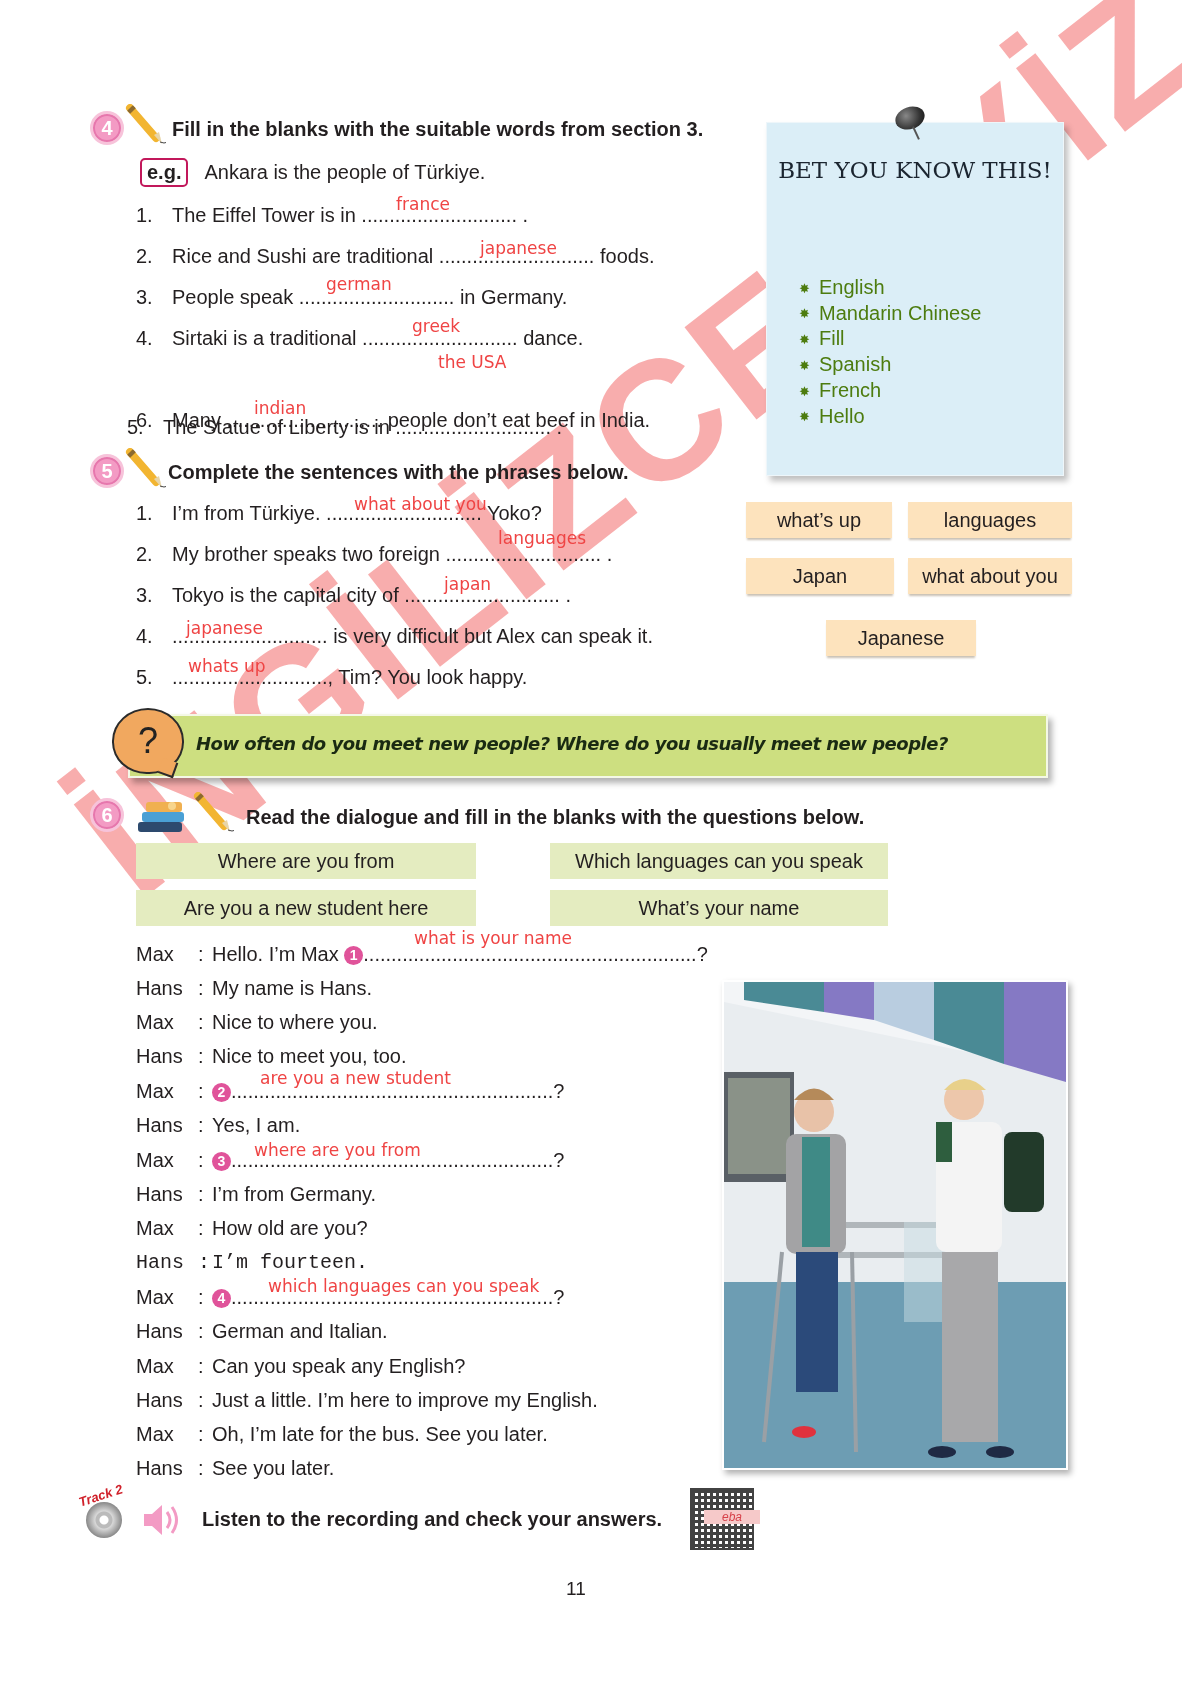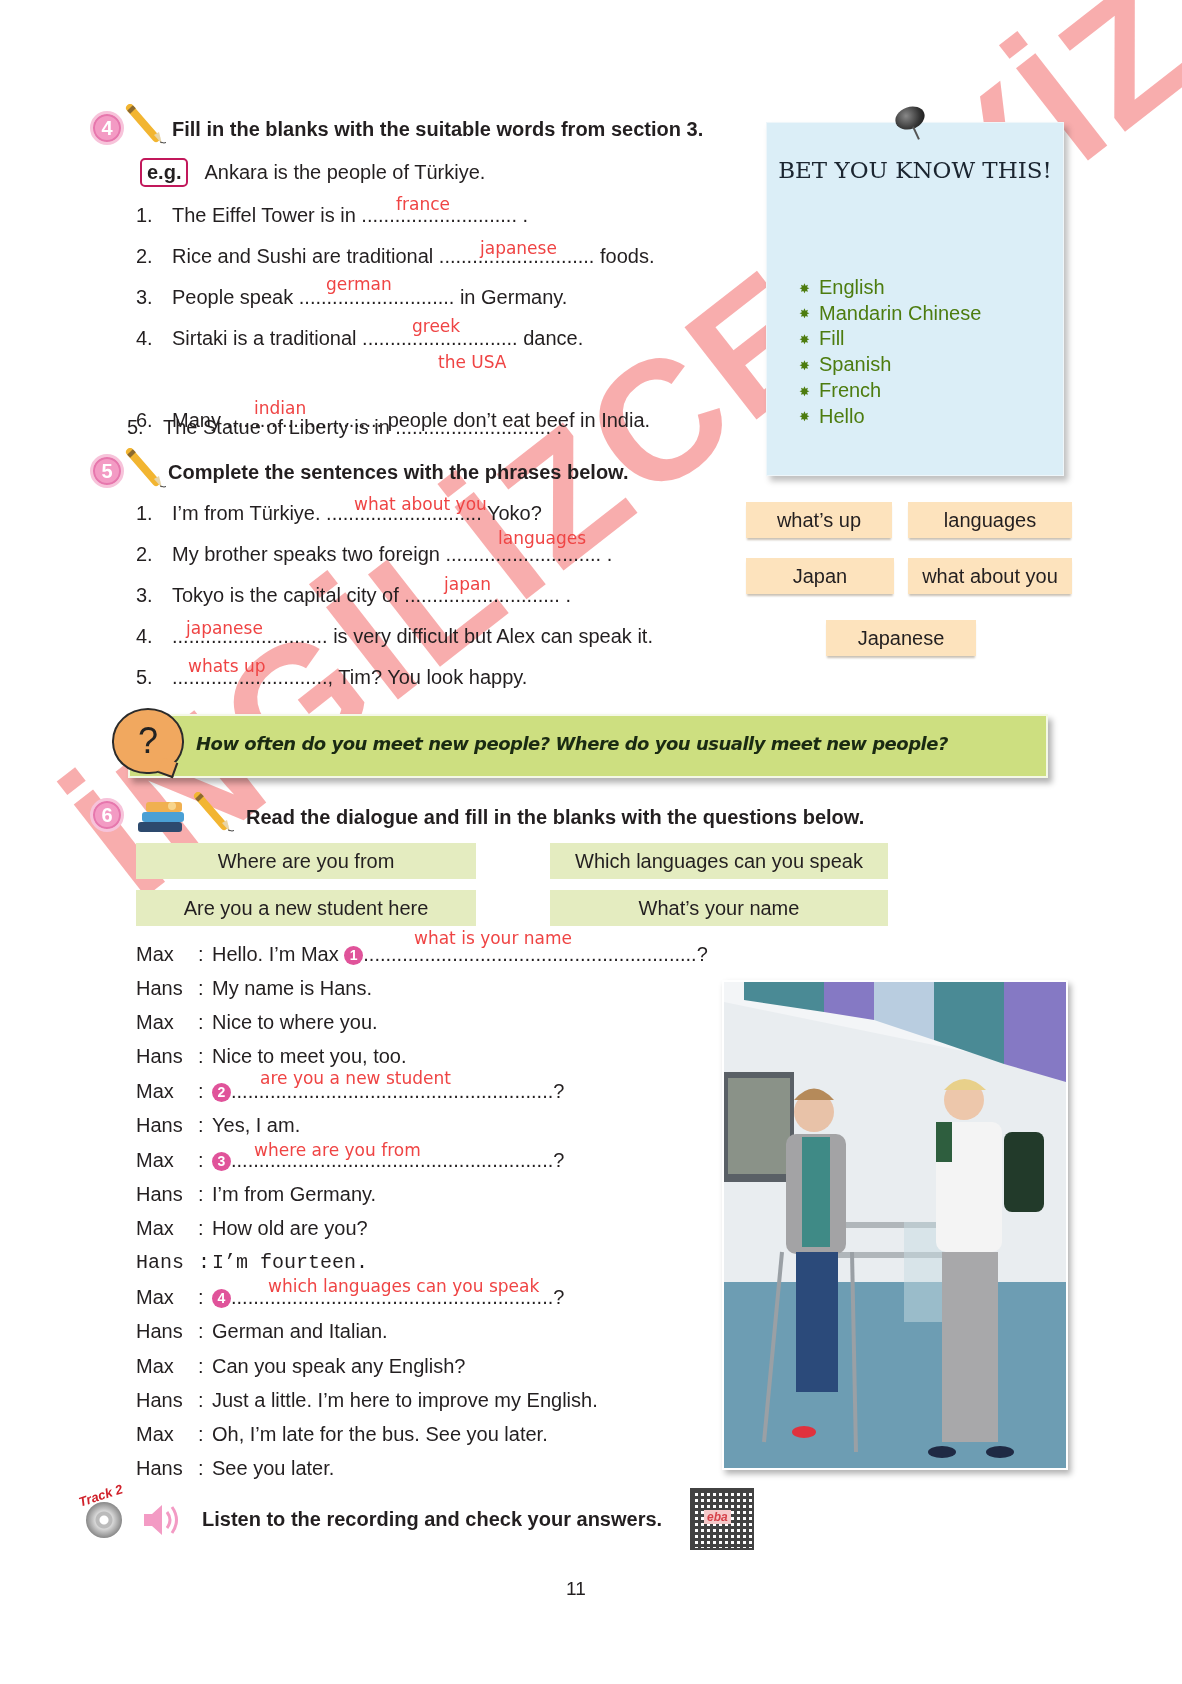--- a/index.html
+++ b/index.html
@@ -229,16 +229,16 @@
   <path d="M4 14 L12 14 L22 5 L22 35 L12 26 L4 26 Z" fill="#f39bc4"></path>
   <path d="M27 12 Q33 20 27 28" stroke="#f39bc4" stroke-width="3" fill="none"></path>
   <path d="M32 7 Q41 20 32 33" stroke="#f39bc4" stroke-width="3" fill="none"></path>
 </svg>
 <div class="sec-title" style="left:202px; top:1508px;">Listen to the recording and check your answers.</div>
 <div class="abs" style="left:690px; top:1488px; width:60px; height:58px;
      background-image:
        linear-gradient(90deg, #222 50%, transparent 50%),
        linear-gradient(#222 50%, transparent 50%);
      background-size:6px 6px, 6px 6px; background-color:#fff; opacity:0.85; border:2px solid #222;">
-  <div class="abs" style="left:12px; top:20px; background:#f5c0c0; color:#d0202a; font-size:12px; font-style:italic; font-weight:bold; padding:0 3px;">eba</div>
+  <div class="abs" style="left:12px; top:20px; background:#f5c0c0; color:#d0202a; font-size:12px; font-style:italic; font-weight:normal; padding:0 18px;">eba</div>
 </div>
 
 <div class="abs" style="left:566px; top:1578px; font-size:19px;">11</div>
 
 </body></html>

